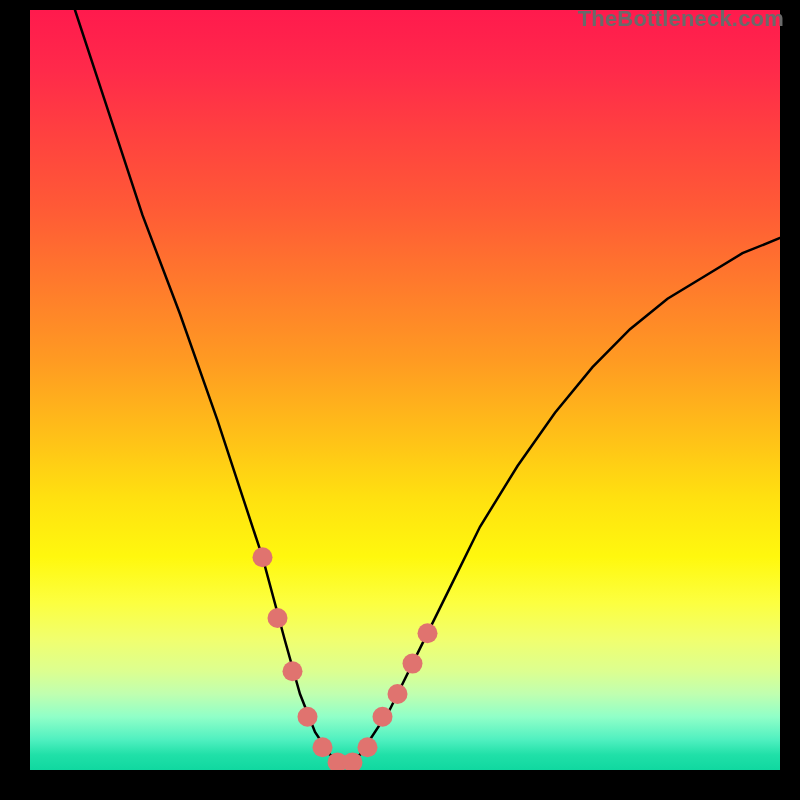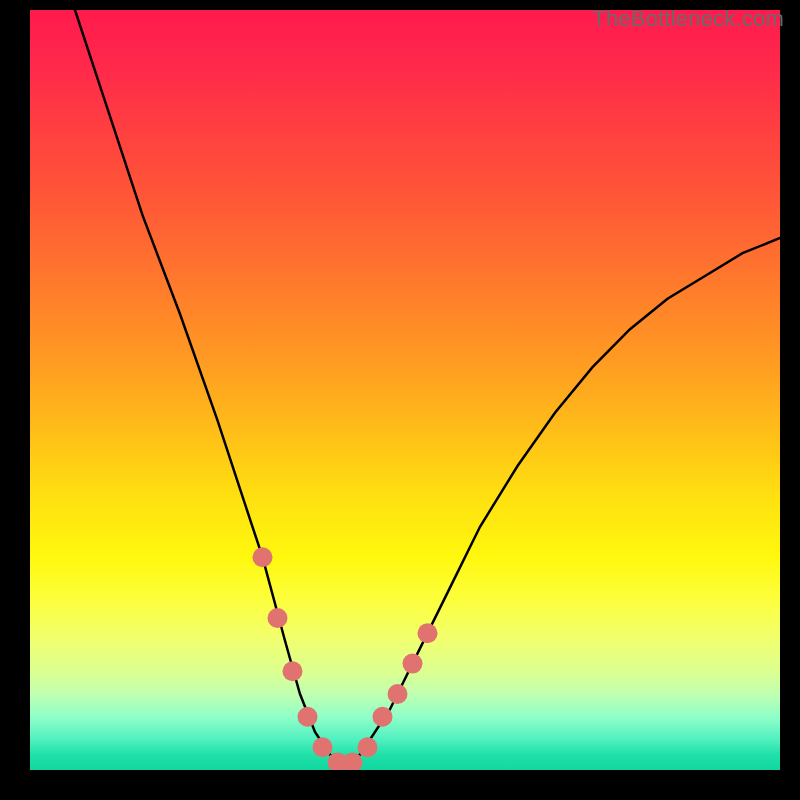--- a/index.html
+++ b/index.html
@@ -41,21 +41,21 @@
     position: absolute;
     left: 0;
     top: 0;
   }
   .watermark {
     position: absolute;
     top: 6px;
     right: 16px;
     color: #6a6a6a;
     font-size: 22px;
-    font-weight: 400;
+    font-weight: 700;
     letter-spacing: 0.2px;
   }
 </style>
 </head>
 <body>
 
 <div class="plot-area">
   <svg class="curve" width="750" height="760" viewBox="0 0 750 760">
     <g>
         <path d="M 45.0 0.0 L 75.0 91.2 L 112.5 205.2 L 150.0 304.0 L 187.5 410.4 L 210.0 478.8 L 232.5 547.2 L 255.0 630.8 L 270.0 684.0 L 285.0 722.0 L 300.0 744.8 L 315.0 752.4 L 330.0 744.8 L 360.0 699.2 L 390.0 638.4 L 420.0 577.6 L 450.0 516.8 L 487.5 456.0 L 525.0 402.8 L 562.5 357.2 L 600.0 319.2 L 637.5 288.8 L 675.0 266.0 L 712.5 243.2 L 750.0 228.0" fill="none" stroke="#000000" stroke-width="2.5" stroke-linecap="round"></path>

